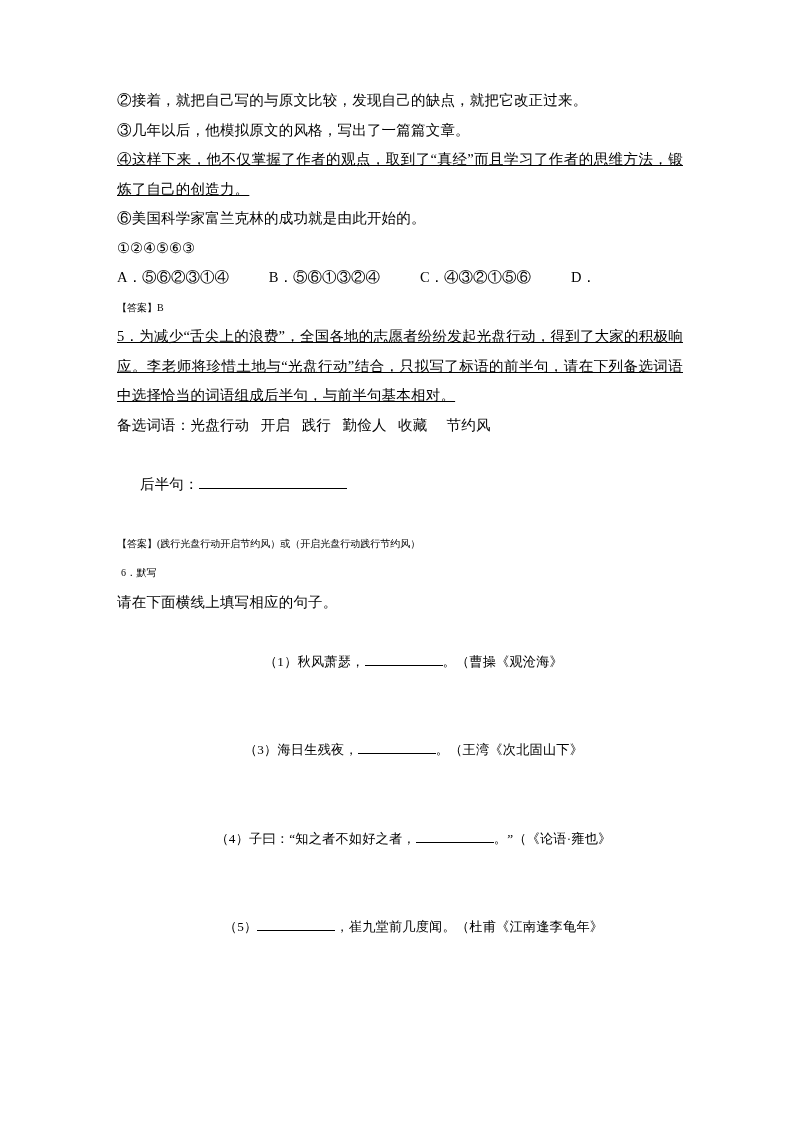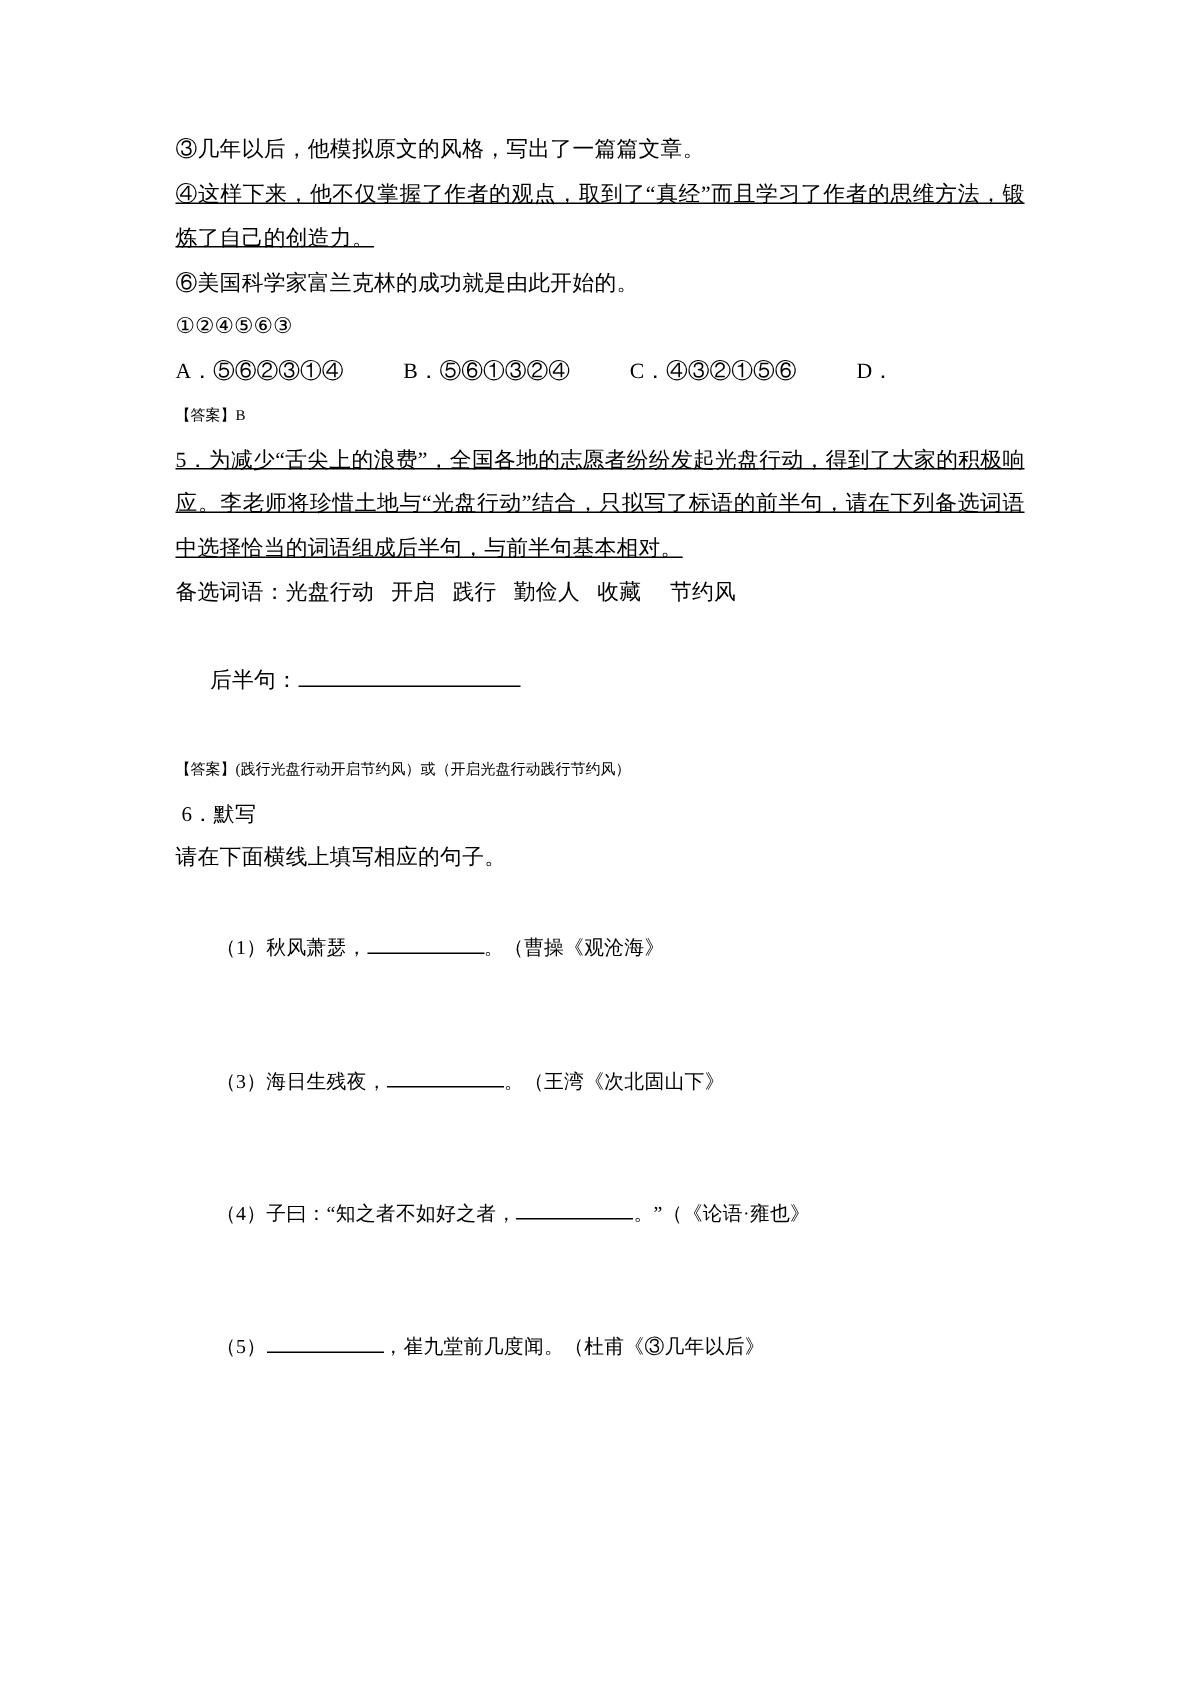--- a/index.html
+++ b/index.html
@@ -38,47 +38,49 @@
   .para {
     font-size: 14.5px;
     line-height: 29.5px;
     letter-spacing: 0.2px;
     text-align: justify;
     text-justify: inter-ideograph;
     text-decoration: underline;
   }
   .small {
     font-size: 13.2px;
+    text-align: center;
   }
   .opt-row {
     font-size: 14.5px;
     line-height: 29.5px;
     display: block;
     white-space: pre;
   }
   .blank-line {
     display: inline-block;
     border-bottom: 1px solid #000;
     height: 13px;
     vertical-align: baseline;
   }
   .ans {
     font-size: 10px;
     line-height: 29.5px;
   }
   .q-num {
-    font-size: 14px;
+    font-size: 10px;
   }
 </style>
 </head>
 <body>
 
 <div class="page">
   <div class="content">
 
+    <div class="line">②接着，就把自己写的与原文比较，发现自己的缺点，就把它改正过来。</div>
     <div class="line">③几年以后，他模拟原文的风格，写出了一篇篇文章。</div>
     <div class="para">④这样下来，他不仅掌握了作者的观点，取到了“真经”而且学习了作者的思维方法，锻炼了自己的创造力。</div>
     <div class="line"><span>⑥美国科学家富兰克林的成功就是由此开始的。</span></div>
 
     <div class="opt-row">①②④⑤⑥③</div>
     <div class="opt-row">A．⑤⑥②③①④           B．⑤⑥①③②④           C．④③②①⑤⑥           D．</div>
 
     <div class="ans">【答案】B</div>
 
     <div class="para">5．为减少“舌尖上的浪费”，全国各地的志愿者纷纷发起光盘行动，得到了大家的积极响应。李老师将珍惜土地与“光盘行动”结合，只拟写了标语的前半句，请在下列备选词语中选择恰当的词语组成后半句，与前半句基本相对。</div>
@@ -102,21 +104,21 @@
 
     <div class="line small" style="margin-left:6px">
       <span>（3）</span><span>海日生残夜，</span><span class="blank-line" style="width:78px"></span><span>。（王湾《次北固山下》</span>
     </div>
 
     <div class="line small" style="margin-left:6px">
       <span>（4）</span><span>子曰：“知之者不如好之者，</span><span class="blank-line" style="width:78px"></span><span>。”（《论语·雍也》</span>
     </div>
 
     <div class="line small" style="margin-left:6px">
-      <span>（5）</span><span class="blank-line" style="width:78px"></span><span>，崔九堂前几度闻。（杜甫《③几年以后》</span>
+      <span>（5）</span><span class="blank-line" style="width:78px"></span><span>，崔九堂前几度闻。（杜甫《江南逢李龟年》</span>
     </div>
 
     <div class="line small" style="margin-left:6px">
       
     </div>
 
   </div>
 </div>
 
 </body></html>

